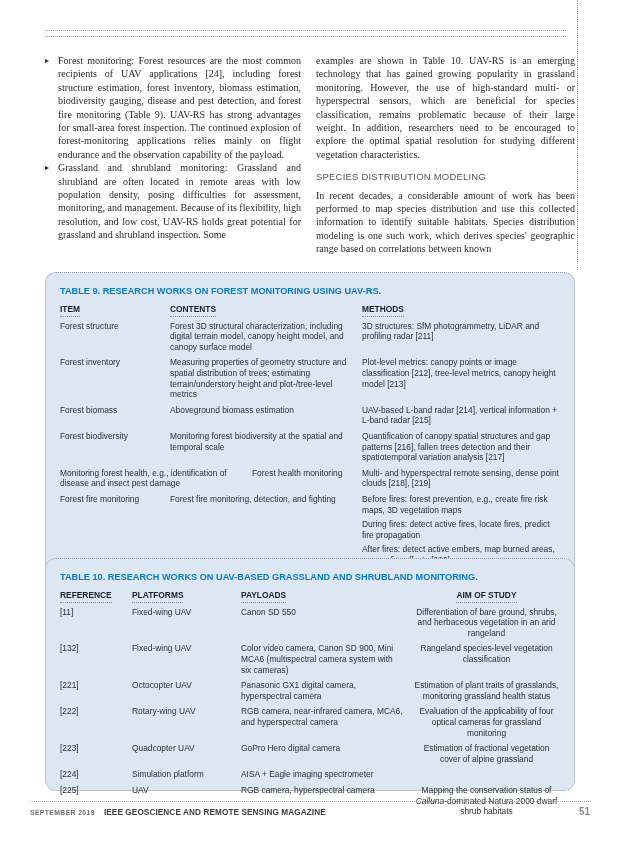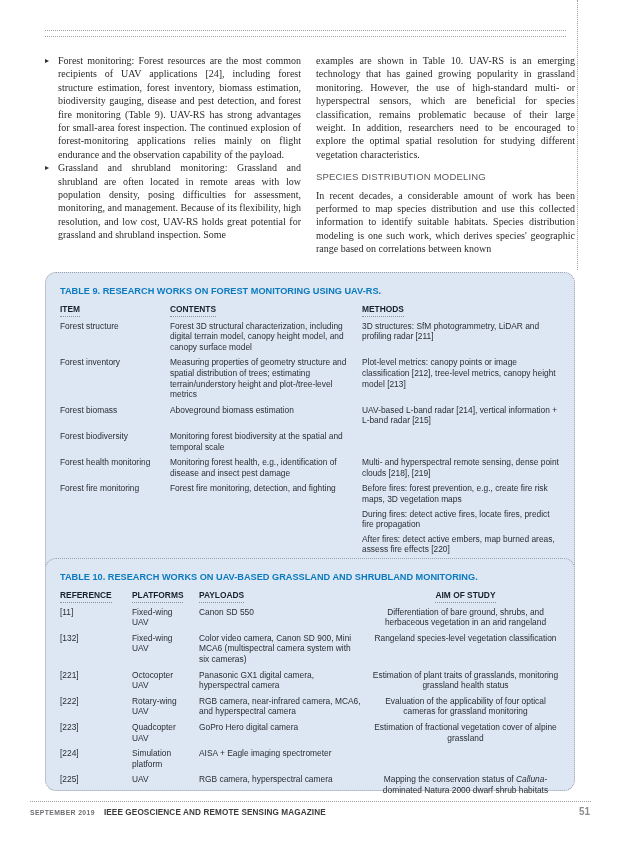--- a/index.html
+++ b/index.html
@@ -30,21 +30,21 @@
   .tbox-inner { padding:13px 14px 10px 14px; }
   .tbox-title { font-size:9.2px; font-weight:bold; color:#0b7abf; margin-bottom:8px; }
   .trow { display:flex; margin-bottom:5px; }
   .thead-row { margin-bottom:6px; }
   .cell { font-size:8.4px; line-height:10.6px; padding-right:10px; }
   .hcell span { font-weight:bold; color:#16202c; font-size:8.4px;
                 border-bottom:1.5px dotted #8a909a; padding-bottom:2px; }
   
   .t9-c1 { width:110px; } .t9-c2 { width:192px; } .t9-c3 { flex:1; padding-right:0; }
   
-  .t10-c1 { width:72px; } .t10-c2 { width:67px; } .t10-c3 { width:172px; } .t10-c4 { flex:1; padding-right:0;text-align:center; }
+  .t10-c1 { width:72px; } .t10-c2 { width:109px; } .t10-c3 { width:172px; } .t10-c4 { flex:1; padding-right:0;text-align:center; }
   .cell p + p { margin-top:4px; }
 
   
   .footer { position:absolute; left:30px; right:29px; top:806px;
             font-family:"Liberation Sans", sans-serif; display:flex; align-items:baseline; }
   .footer-date { font-size:6.8px; font-weight:bold; color:#6d6e71; letter-spacing:.4px; }
   .footer-mag  { font-size:8.2px; font-weight:bold; color:#3c3c3e; margin-left:9px; letter-spacing:.1px; }
   .footer-page { margin-left:auto; font-size:10px; font-weight:bold; color:#8a8c8e; }
 </style>
 </head>
@@ -94,24 +94,25 @@
         <div class="cell t9-c3">Plot-level metrics: canopy points or image classification [212], tree-level metrics, canopy height model [213]</div>
       </div>
       <div class="trow">
         <div class="cell t9-c1">Forest biomass</div>
         <div class="cell t9-c2">Aboveground biomass estimation</div>
         <div class="cell t9-c3">UAV-based L-band radar [214], vertical information + L-band radar [215]</div>
       </div>
       <div class="trow">
         <div class="cell t9-c1">Forest biodiversity</div>
         <div class="cell t9-c2">Monitoring forest biodiversity at the spatial and temporal scale</div>
+        <div class="cell t9-c3">Quantification of canopy spatial structures and gap patterns [216], fallen trees detection and their spatiotemporal variation analysis [217]</div>
       </div>
       <div class="trow">
+        <div class="cell t9-c2">Monitoring forest health, e.g., identification of disease and insect pest damage</div>
         <div class="cell t9-c1">Forest health monitoring</div>
-        <div class="cell t9-c2">Monitoring forest health, e.g., identification of disease and insect pest damage</div>
         <div class="cell t9-c3">Multi- and hyperspectral remote sensing, dense point clouds [218], [219]</div>
       </div>
       <div class="trow">
         <div class="cell t9-c1">Forest fire monitoring</div>
         <div class="cell t9-c2">Forest fire monitoring, detection, and fighting</div>
         <div class="cell t9-c3">
           <p>Before fires: forest prevention, e.g., create fire risk maps, 3D vegetation maps</p>
           <p>During fires: detect active fires, locate fires, predict fire propagation</p>
           <p>After fires: detect active embers, map burned areas, assess fire effects [220]</p>
         </div>

